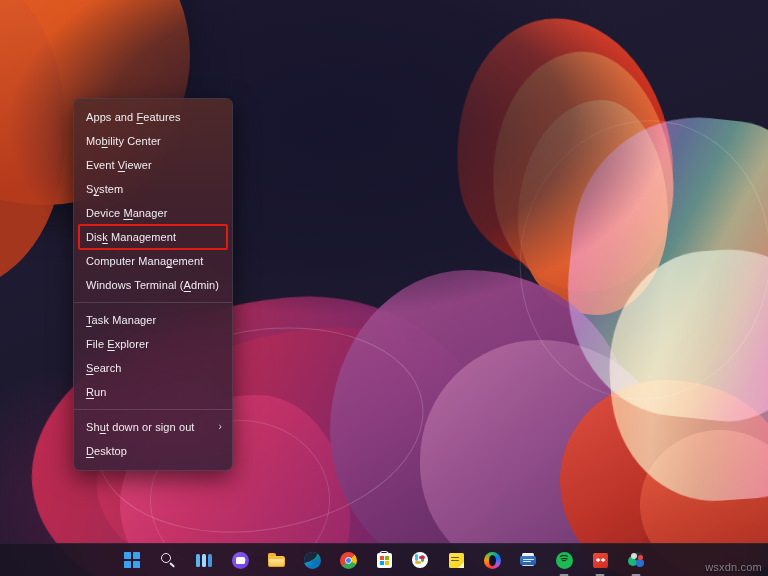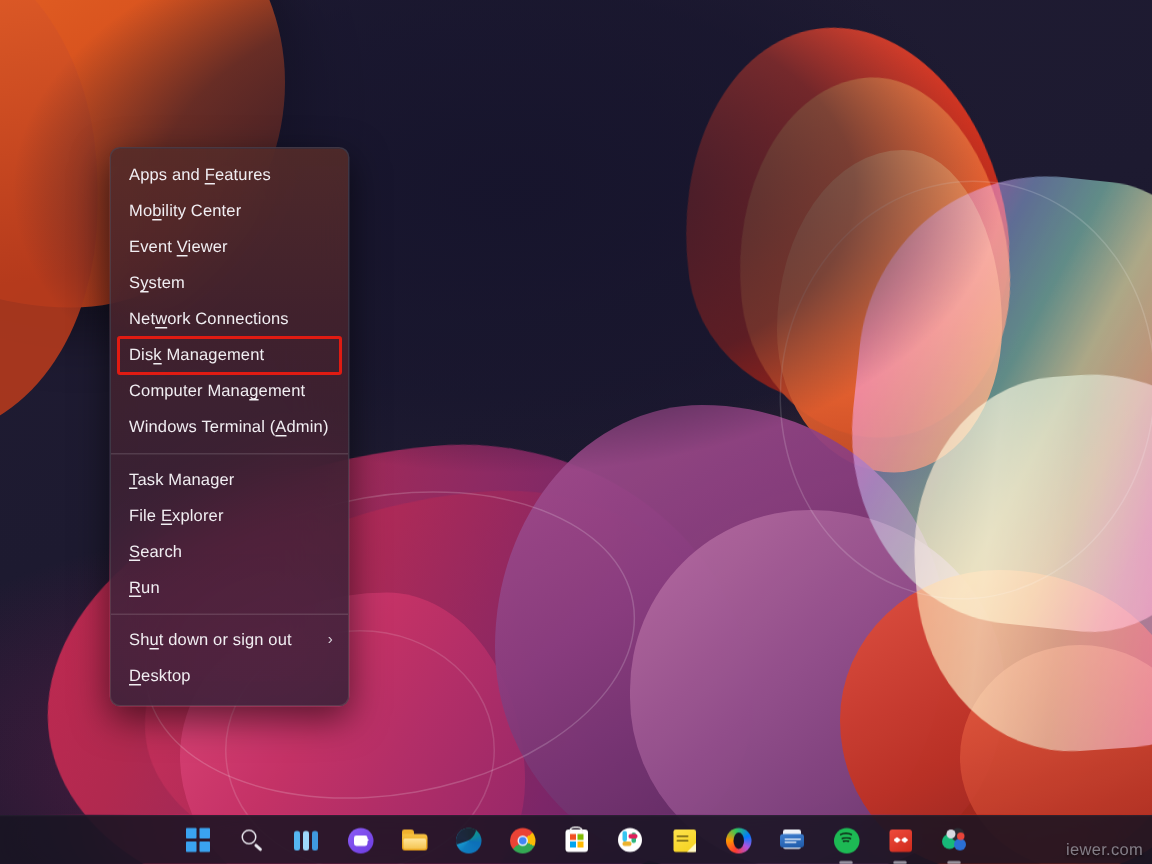--- a/index.html
+++ b/index.html
@@ -374,21 +374,21 @@
       <div class="mi">
         <span class="lbl">Mo<u>b</u>ility Center</span>
       </div>
       <div class="mi">
         <span class="lbl">Event <u>V</u>iewer</span>
       </div>
       <div class="mi">
         <span class="lbl">S<u>y</u>stem</span>
       </div>
       <div class="mi">
-        <span class="lbl">Net<u>w</u>ork Connections</span>
+        <span class="lbl">Device <u>M</u>anager</span>
       </div>
       <div class="mi">
         <span class="lbl">Dis<u>k</u> Management</span>
       </div>
       <div class="mi">
         <span class="lbl">Computer Mana<u>g</u>ement</span>
       </div>
       <div class="mi">
         <span class="lbl">Windows Terminal (<u>A</u>dmin)</span>
       </div>
@@ -527,13 +527,13 @@
           <i class="c3"></i>
           <i class="c4"></i>
           <i class="c5"></i>
       </span>
       <span class="ind"></span>
     </div>
 
   </div>
 </div>
 
-<div id="wm">iewer.com</div>
+<div id="wm">wsxdn.com</div>
 
 </body></html>

